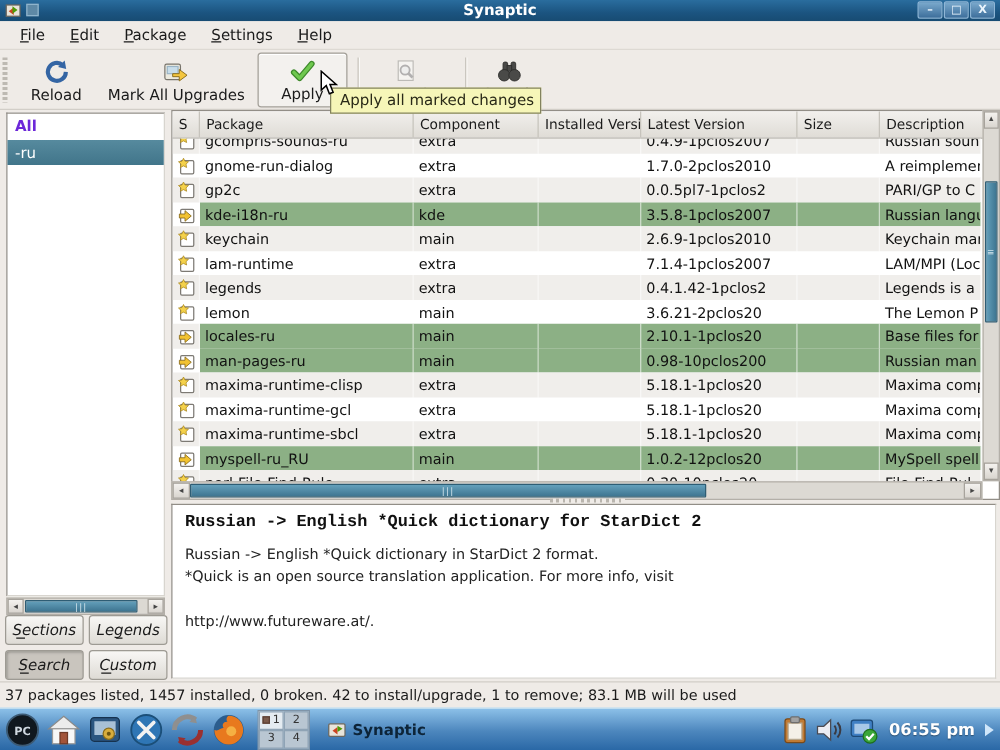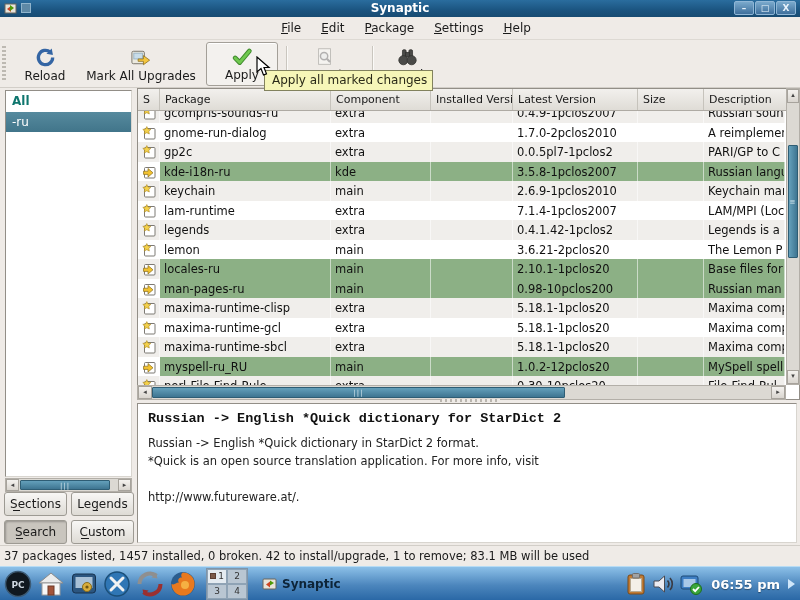--- a/index.html
+++ b/index.html
@@ -15,21 +15,21 @@
     background:#5e89a6; border:1px solid #8fb4cc; }
   .tb-title { position:absolute; left:0; right:0; top:1px; text-align:center;
     color:#fff; font-weight:bold; font-size:12px; }
   .tb-btns { position:absolute; right:4px; top:1px; display:flex; }
   .tb-btn { width:20px; height:14px; margin-left:1px; border:1px solid #8fb6d6; border-radius:2px;
     background:linear-gradient(#7aa9cc,#3e6f9c); color:#eaf4fc; font-size:9px; font-weight:bold;
     text-align:center; line-height:12px; }
 
   
   .menubar { position:absolute; left:0; top:17px; width:800px; height:23px;
-    background:#efebe7; border-bottom:1px solid #ddd9d3; display:flex; align-items:center;justify-content:center; }
+    background:#efebe7; border-bottom:1px solid #ddd9d3; display:flex; align-items:center; }
   .menu-item { position:relative; font-size:12px; color:#1a1a1a; margin-left:12px; padding:2px 4px; }
   .mnbar { position:absolute; bottom:3px; height:1px; background:#1a1a1a; }
 
   
   .toolbar { position:absolute; left:0; top:40px; width:800px; height:48px;
     background:#efebe7; border-bottom:1px solid #d2cec8; }
   .tool-grip { position:absolute; left:2px; top:6px; width:4px; height:36px;
     background:repeating-linear-gradient(#bdb9b2 0 2px,#efebe7 2px 4px); }
   .tool-item { position:absolute; top:2px; height:44px; display:flex; flex-direction:column;
     align-items:center; justify-content:center; font-size:12px; color:#1a1a1a; }
@@ -42,35 +42,35 @@
 
   .tooltip { position:absolute; left:264px; top:70px; height:21px; padding:2px 5px 0 7px;
     background:#f6f6b8; border:1px solid #82825e; font-size:12px; color:#2a2a18; z-index:40;
     white-space:nowrap; }
 
   .cursor { position:absolute; left:256px; top:56px; z-index:50; }
 
   
   .sidebar-list { position:absolute; left:5px; top:90px; width:127px; height:387px;
     background:#fff; border:1px solid #928e87; border-bottom-color:#d8d5cf; border-right-color:#d8d5cf; }
-  .side-head { font-weight:bold; font-size:12px; color:#0f766e; padding:3px 6px; height:21px; }
+  .side-head { font-weight:bold; font-size:12px; color:#6d28d9; padding:3px 6px; height:21px; }
   .side-item { font-size:12px; color:#fff; background:linear-gradient(#568a9e,#41758a);
     padding:3px 6px; height:20px; }
 
   .side-hscroll { position:absolute; left:5px; top:478px; width:127px; height:14px;
     background:#dcd9d3; border:1px solid #b3afa8; display:flex; }
   .sb-btn { width:13px; height:12px; background:linear-gradient(#f4f2ef,#d9d5cf);
     border:1px solid #a7a39c; font-size:7px; line-height:11px; text-align:center; color:#444; }
   .side-hthumb { position:absolute; left:14px; top:1px; width:90px; height:10px;
     background:linear-gradient(#64a0bb,#3e7591); border:1px solid #2e5d74; border-radius:1px; }
   .grip-dots { position:absolute; left:50%; top:2px; transform:translateX(-50%);
     color:#d4e6ee; font-size:7px; letter-spacing:1px; line-height:6px; }
 
   .filter-btns { position:absolute; left:4px; top:492px; width:130px; height:52px;
-    display:grid; grid-template-columns:1fr 1fr; grid-template-rows:1fr 1fr; gap:4px; }
+    display:grid; grid-template-columns:1fr 1fr; grid-template-rows:1fr 1fr; gap:4px;font-style:italic; }
   .fbtn { position:relative; border:1px solid #9d9a93; border-radius:3px; font-size:12px; color:#1a1a1a;
     background:linear-gradient(#f8f7f5,#dedbd5); text-align:center; line-height:22px; }
   .fbtn.pressed { background:#c9c5be; box-shadow:inset 1px 1px 2px rgba(0,0,0,.25); }
   .fbtn .mnbar { bottom:4px; }
 
   
   .table { position:absolute; left:137px; top:88px; width:663px; height:312px;
     border:1px solid #928e87; background:#fff; overflow:hidden; }
   .thead { display:flex; height:22px; background:linear-gradient(#f2f0ed,#dfdcd6);
     border-bottom:1px solid #aeaaa3; }

